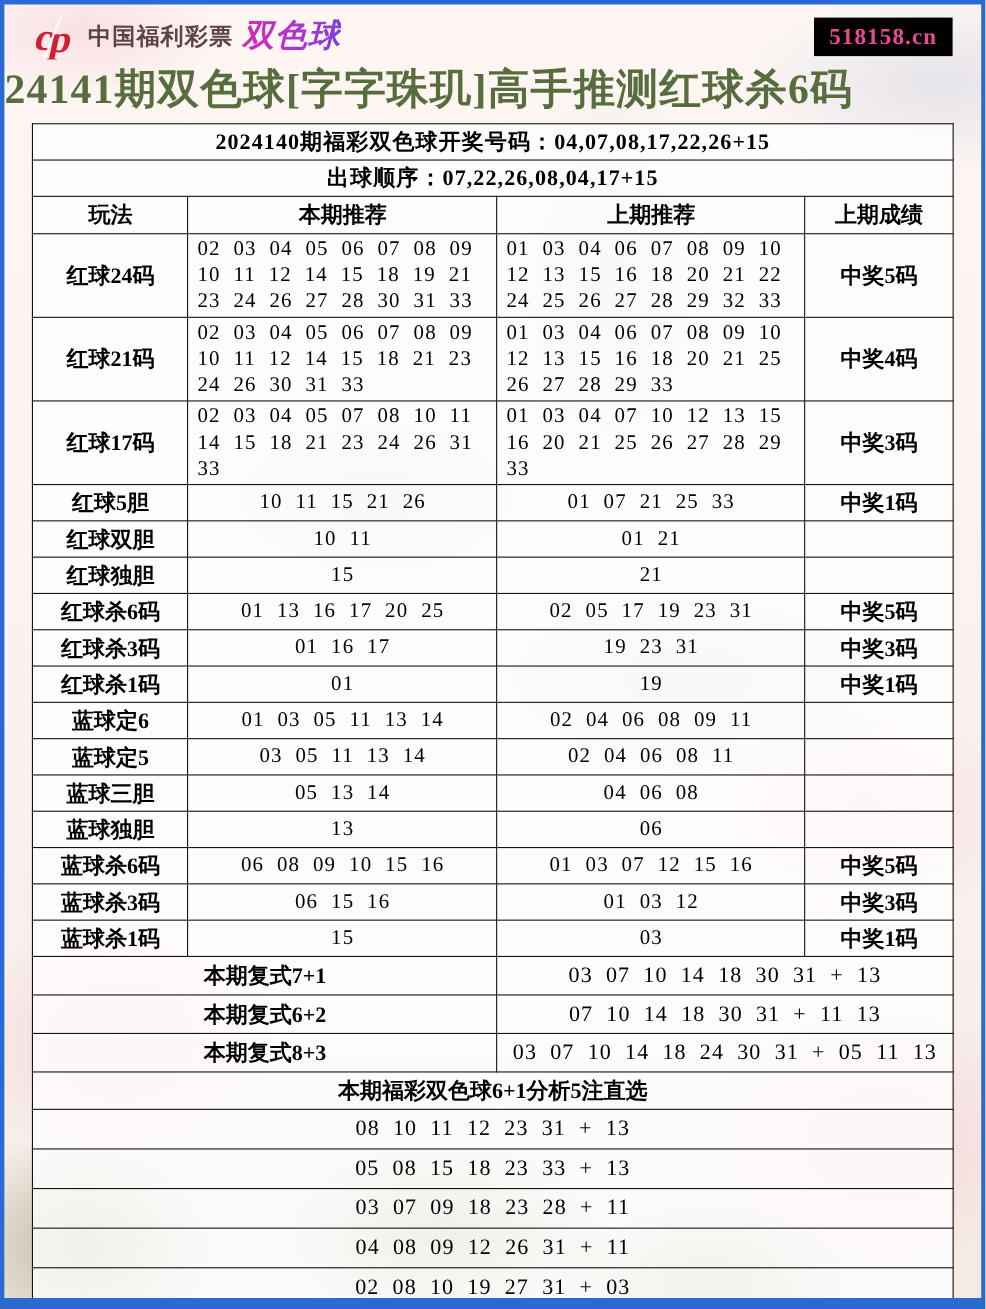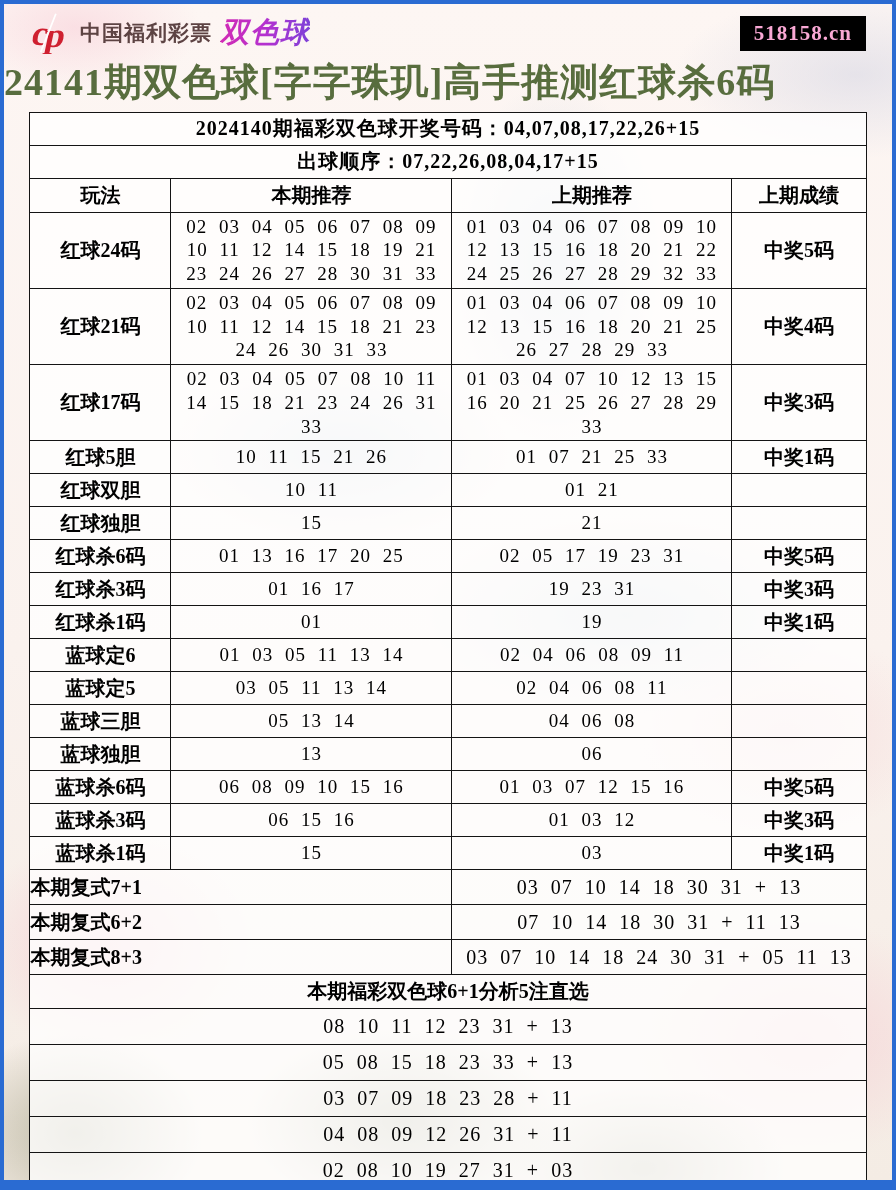--- a/index.html
+++ b/index.html
@@ -26,44 +26,44 @@
 
   .topbar { height:52px; display:flex; align-items:center; justify-content:space-between; padding:6px 26px 0 26px; }
   .brand { display:flex; align-items:center; gap:8px; }
   .brand-cn { font-size:21px; font-weight:bold; color:#5d4343; letter-spacing:1px; }
   .brand-accent {
     font-size:29px; font-weight:bold; font-style:italic; letter-spacing:1px;
     background:linear-gradient(90deg,#d22bb4,#b431cf,#7e41d8);
     -webkit-background-clip:text; background-clip:text; color:transparent;
   }
   .badge {
-    background:#000; color:#f9a8d4; font-weight:bold; font-size:21px;
+    background:#000; color:#ec4899; font-weight:bold; font-size:21px;
     padding:5px 14px; letter-spacing:1px; cursor:pointer;
   }
 
   .page-title {
     font-size:38px; font-weight:bold; color:#586d3e;
     letter-spacing:1px; line-height:1.2; margin:4px 0 6px 0; white-space:nowrap;
   }
 
   table.main { width:836px; margin:0 auto; border-collapse:collapse; table-layout:fixed; }
   table.main td, table.main th { border:1px solid #141414; background:rgba(255,255,255,.78); color:#000; vertical-align:middle; }
   col.c-play   { width:141px; }
   col.c-cur    { width:281px; }
   col.c-prev   { width:280px; }
   col.c-result { width:134px; }
 
   .full-row  { text-align:center; font-weight:bold; font-size:20px; height:33px; letter-spacing:1px; }
   th.colhead { text-align:center; font-weight:bold; font-size:20px; height:34px;font-family:Liberation Mono, monospace; }
   td.play    { text-align:center; font-weight:bold; font-size:20px; height:33px; }
   td.nums    { text-align:center; font-size:19px; letter-spacing:1px; word-spacing:6px; padding:2px 8px; }
-  td.nums.wide { text-align:center; line-height:1.25; }
+  td.nums.wide { text-align:left; line-height:1.25; }
   td.result  { text-align:center; font-weight:bold; font-size:20px; }
 
-  td.duplex-label { font-weight:bold; font-size:20px; height:35px; }
+  td.duplex-label { text-align:center; font-weight:bold; font-size:20px; height:35px; }
   td.duplex-value { text-align:center; font-size:20px; word-spacing:6px; letter-spacing:1px;margin-top:39px; }
   td.analysis-head { text-align:center; font-weight:bold; font-size:20px; height:34px; }
   td.pick { text-align:center; font-size:20px; word-spacing:6px; letter-spacing:1px; height:36px; }
   td.spacer { height:14px; }
 
   .logo-svg { display:block; }
 </style>
 </head>
 <body>
 

